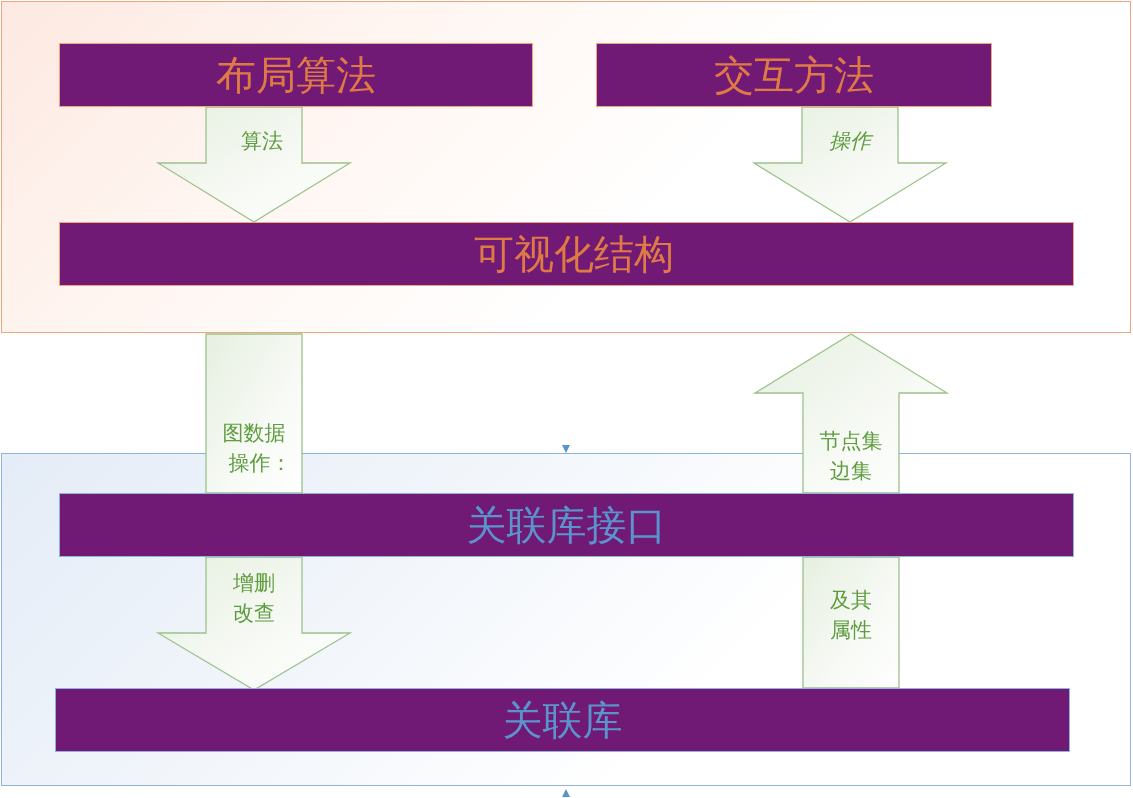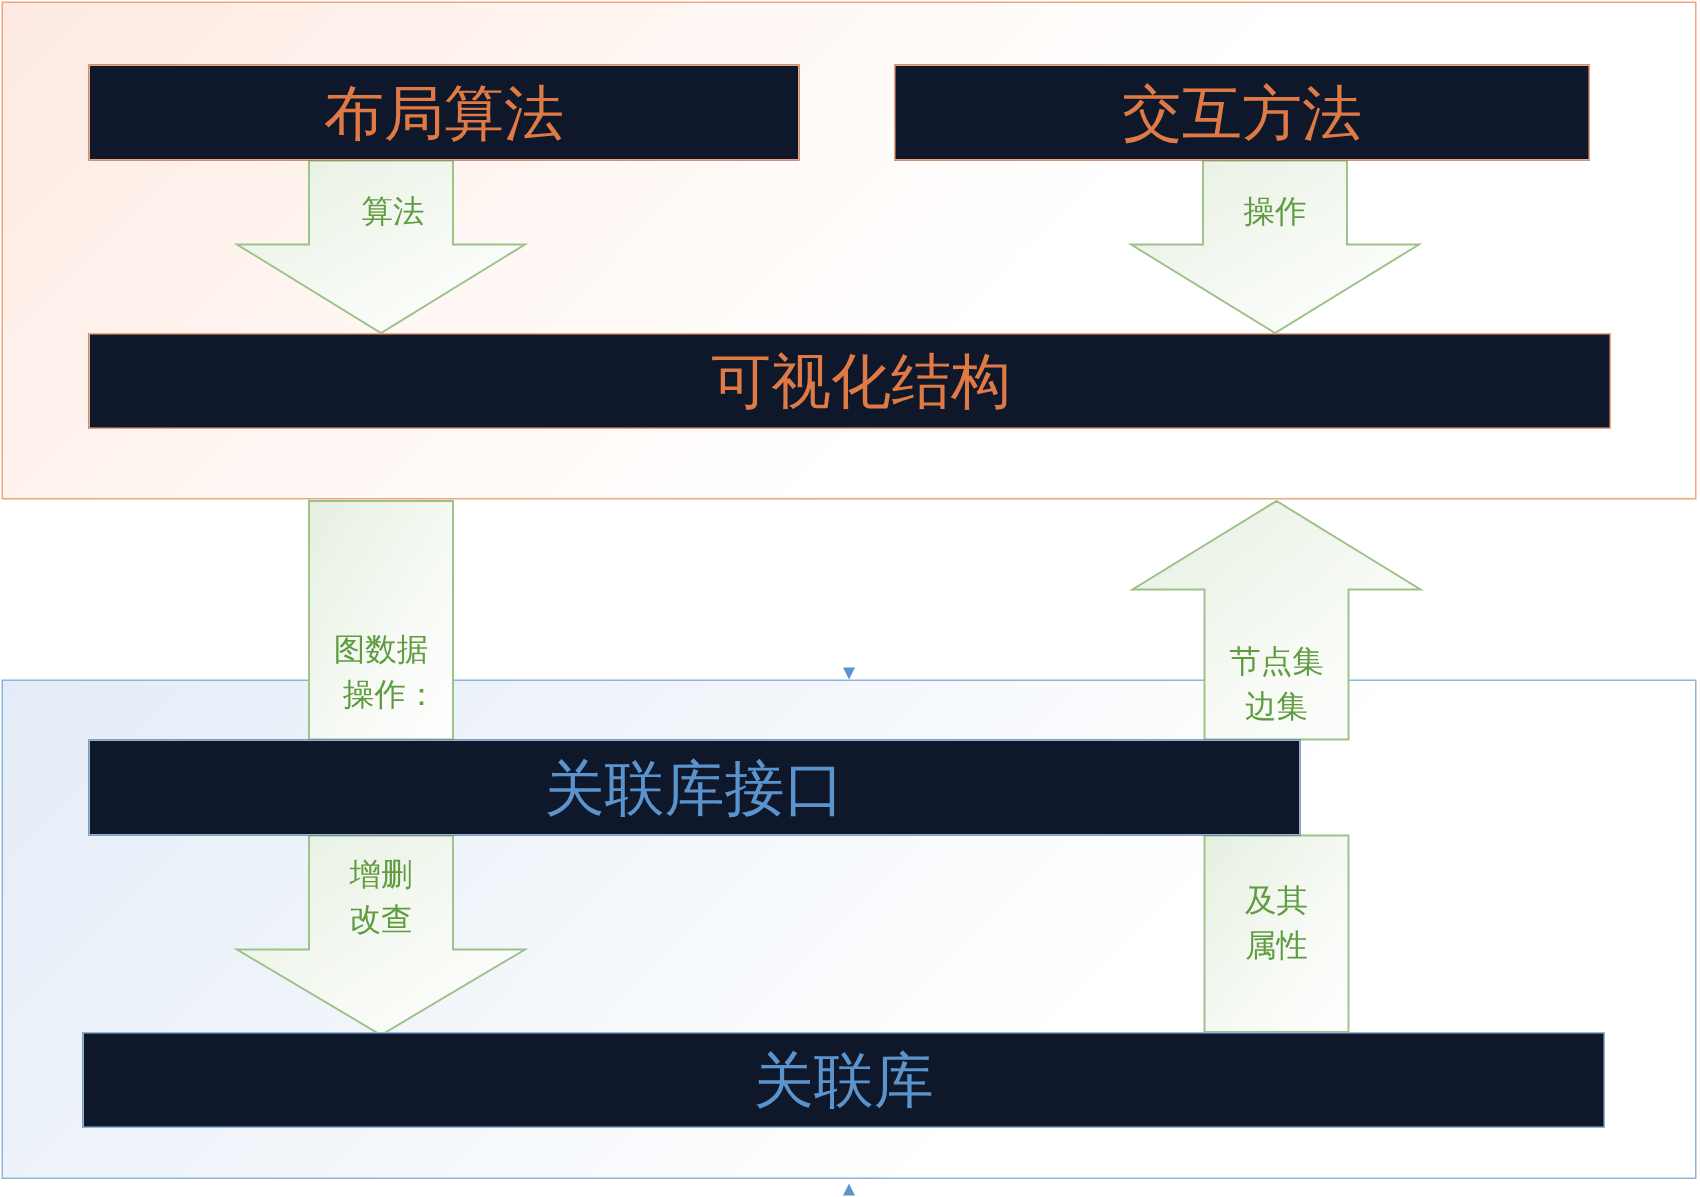--- a/index.html
+++ b/index.html
@@ -3,21 +3,21 @@
 <meta charset="utf-8">
 <style>
   html, body { margin: 0; padding: 0; }
   body { width: 1133px; height: 798px; position: relative; background: #ffffff; overflow: hidden;
          font-family: "DejaVu Sans", sans-serif; }
   .abs { position: absolute; box-sizing: border-box; }
   .group-top { left: 1px; top: 1px; width: 1130px; height: 332px; border: 1.5px solid #f2a57c;
                background: linear-gradient(135deg, #fde9e1 0%, #fff6f2 30%, #ffffff 60%, #ffffff 100%); }
   .group-bottom { left: 1px; top: 453px; width: 1130px; height: 333px; border: 1.5px solid #8fb3d9;
                background: linear-gradient(135deg, #e4ecf7 0%, #f2f6fb 35%, #ffffff 65%, #ffffff 100%); }
-  .box { background: #0f172a; display: flex; align-items: center; justify-content: center;
+  .box { background: #701a75; display: flex; align-items: center; justify-content: center;
          font-family: "DejaVu Serif", serif; font-size: 40px; }
   .box.orange { border: 1.5px solid #f2a57c; color: #e07a45; }
   .box.blue { border: 1.5px solid #8fb3d9; color: #5b93cc; }
   .arrow-label { color: #5e9c3f; font-size: 21px; line-height: 30px; text-align: center;
                  font-family: "DejaVu Sans", sans-serif; }
   svg.arrows { position: absolute; left: 0; top: 0; }
 </style>
 </head>
 <body>
 
@@ -45,38 +45,38 @@
 
   <polygon points="803,557 899,557 899,688 803,688" fill="url(#ag)" stroke="#9cc28a" stroke-width="1.3"></polygon>
 
   <polygon points="562,445 570,445 566,453" fill="#5b93cc"></polygon>
   <polygon points="562,797 570,797 566,789" fill="#5b93cc"></polygon>
 </svg>
 
 <div class="abs box orange" style="left:59px;top:43px;width:474px;height:64px;">
   <span>布局算法</span>
 </div>
-<div class="abs box orange" style="left:596px;top:43px;width:464px;height:64px;">
+<div class="abs box orange" style="left:596px;top:43px;width:396px;height:64px;">
   <span>交互方法</span>
 </div>
 <div class="abs box orange" style="left:59px;top:222px;width:1015px;height:64px;padding-left:15px;">
   <span>可视化结构</span>
 </div>
 
-<div class="abs box blue" style="left:59px;top:493px;width:808px;height:64px;">
+<div class="abs box blue" style="left:59px;top:493px;width:1015px;height:64px;">
   <span>关联库接口</span>
 </div>
 <div class="abs box blue" style="left:55px;top:688px;width:1015px;height:64px;">
   <span>关联库</span>
 </div>
 
 <div class="abs arrow-label" style="left:206px;top:126px;width:112px;">
   <div>算法</div>
 </div>
-<div class="abs arrow-label" style="left:802px;top:126px;width:96px;">
+<div class="abs arrow-label" style="left:802px;top:126px;width:96px;font-style:italic;">
   <div>操作</div>
 </div>
 <div class="abs arrow-label" style="left:206px;top:418px;width:96px;">
   <div>图数据</div>
   <div style="text-align:center;padding-left:12px;">操作：</div>
 </div>
 <div class="abs arrow-label" style="left:206px;top:568px;width:96px;">
   <div>增删</div>
   <div>改查</div>
 </div>

